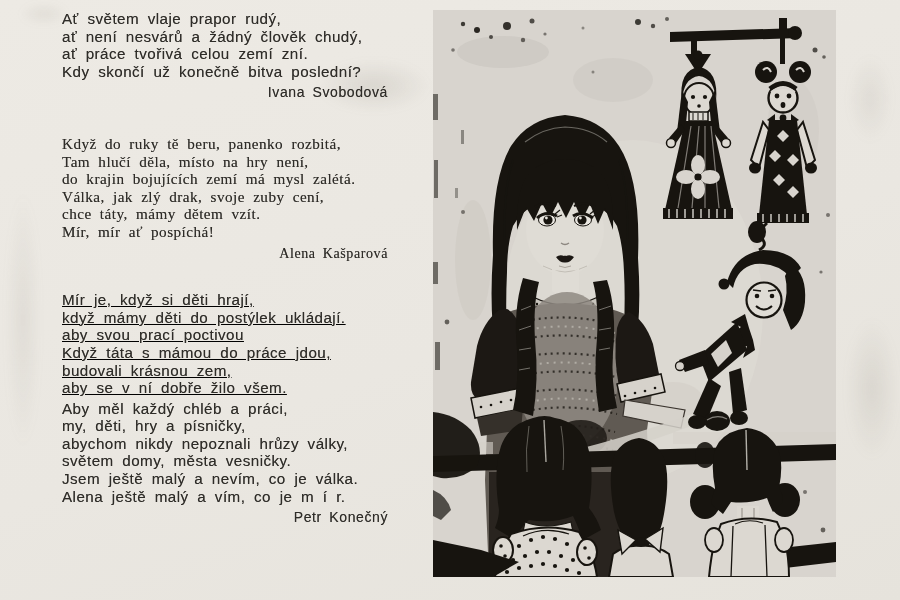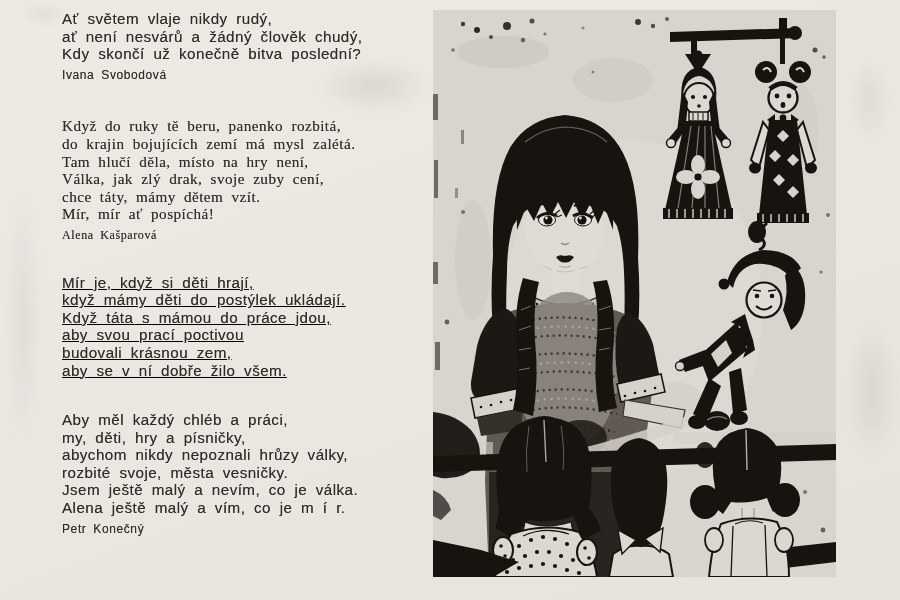--- a/index.html
+++ b/index.html
@@ -5,28 +5,28 @@
   html,body{margin:0;padding:0;}
   .page{
     position:relative; width:900px; height:600px; overflow:hidden;
     background:linear-gradient(160deg,#edeae4 0%,#eae7e1 55%,#e6e3dc 100%);
     font-family:"Liberation Sans","DejaVu Sans",sans-serif;
   }
   .poems{position:absolute; left:62px; top:10px; width:326px;}
   .poem{margin:0;}
   .poem.p2{margin-top:33px;font-family:Liberation Serif, serif;}
   .poem.p3{margin-top:29px;text-decoration:underline;}
-  .poem.p4{margin-top:32px;}
+  .poem.p4{margin-top:3px;}
   .ln{
     margin:0; font-size:15.2px; line-height:17.6px;
     letter-spacing:.45px; word-spacing:4px; white-space:nowrap;
     color:#2e2c28; text-shadow:0 0 .5px rgba(46,44,40,.55);
   }
   .author{
-    margin:4px 0 0 0; text-align:left; font-size:12px; line-height:17.6px;
+    margin:4px 0 0 0; text-align:right; font-size:14px; line-height:17.6px;
     letter-spacing:.6px; word-spacing:3px; color:#2e2c28;
     text-shadow:0 0 .5px rgba(46,44,40,.55);
   }
   .author:empty{display:none;}
   .illustration{position:absolute; left:433px; top:10px; width:403px; height:567px; margin:0;}
   .illustration svg{display:block; width:403px; height:567px;}
   .ghost{position:absolute; pointer-events:none; filter:blur(4px); border-radius:50%;}
   .g1{left:318px; top:60px; width:112px; height:52px; background:radial-gradient(closest-side,rgba(122,116,104,.16),rgba(122,116,104,0));}
   .g2{left:846px; top:318px; width:52px; height:142px; background:radial-gradient(closest-side,rgba(122,116,104,.13),rgba(122,116,104,0));}
   .g3{left:6px;  top:190px; width:34px; height:260px; background:radial-gradient(closest-side,rgba(122,116,104,.10),rgba(122,116,104,0));}
@@ -40,51 +40,52 @@
 
   <div class="ghost g1"></div>
   <div class="ghost g2"></div>
   <div class="ghost g3"></div>
   <div class="ghost g4"></div>
   <div class="ghost g5"></div>
 
   <section class="poems">
 
     <article class="poem p1">
-      <p class="ln">Ať světem vlaje nikdy rudý,</p>
+      <p class="ln">Ať světem vlaje prapor rudý,</p>
       <p class="ln">ať není nesvárů a žádný člověk chudý,</p>
+      <p class="ln">ať práce tvořivá celou zemí zní.</p>
       <p class="ln">Kdy skončí už konečně bitva poslední?</p>
       <p class="author">Ivana Svobodová</p>
     </article>
 
     <article class="poem p2">
       <p class="ln">Když do ruky tě beru, panenko rozbitá,</p>
+      <p class="ln">Tam hlučí děla, místo na hry není,</p>
       <p class="ln">do krajin bojujících zemí má mysl zalétá.</p>
-      <p class="ln">Tam hlučí děla, místo na hry není,</p>
       <p class="ln">Válka, jak zlý drak, svoje zuby cení,</p>
       <p class="ln">chce táty, mámy dětem vzít.</p>
       <p class="ln">Mír, mír ať pospíchá!</p>
       <p class="author">Alena Kašparová</p>
     </article>
 
     <article class="poem p3">
       <p class="ln">Mír je, když si děti hrají,</p>
       <p class="ln">když mámy děti do postýlek ukládají.</p>
+      <p class="ln">aby svou prací poctivou</p>
       <p class="ln">Když táta s mámou do práce jdou,</p>
-      <p class="ln">aby svou prací poctivou</p>
       <p class="ln">budovali krásnou zem,</p>
       <p class="ln">aby se v ní dobře žilo všem.</p>
 
     </article>
 
     <article class="poem p4">
       <p class="ln">Aby měl každý chléb a práci,</p>
       <p class="ln">my, děti, hry a písničky,</p>
       <p class="ln">abychom nikdy nepoznali hrůzy války,</p>
-      <p class="ln">rozbité svoje, města vesničky.</p>
+      <p class="ln">světem domy, města vesničky.</p>
       <p class="ln">Jsem ještě malý a nevím, co je válka.</p>
       <p class="ln">Alena ještě malý a vím, co je m í r.</p>
       <p class="author">Petr Konečný</p>
     </article>
 
   </section>
 
   <figure class="illustration">
     <svg viewBox="0 0 403 567" xmlns="http://www.w3.org/2000/svg">
 

